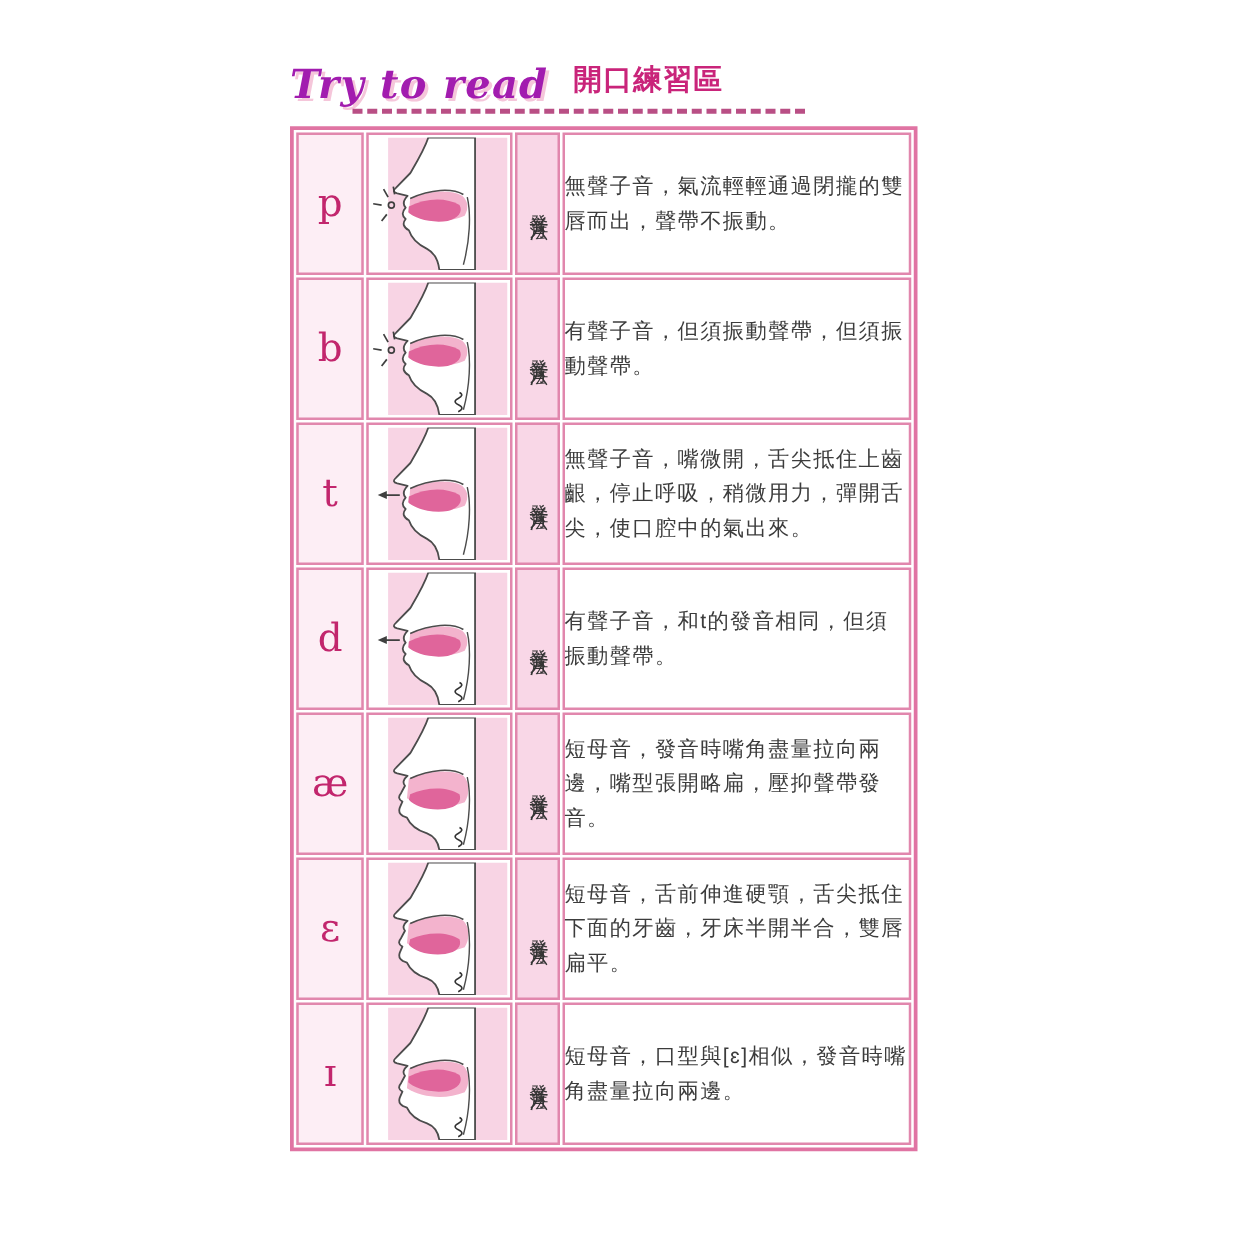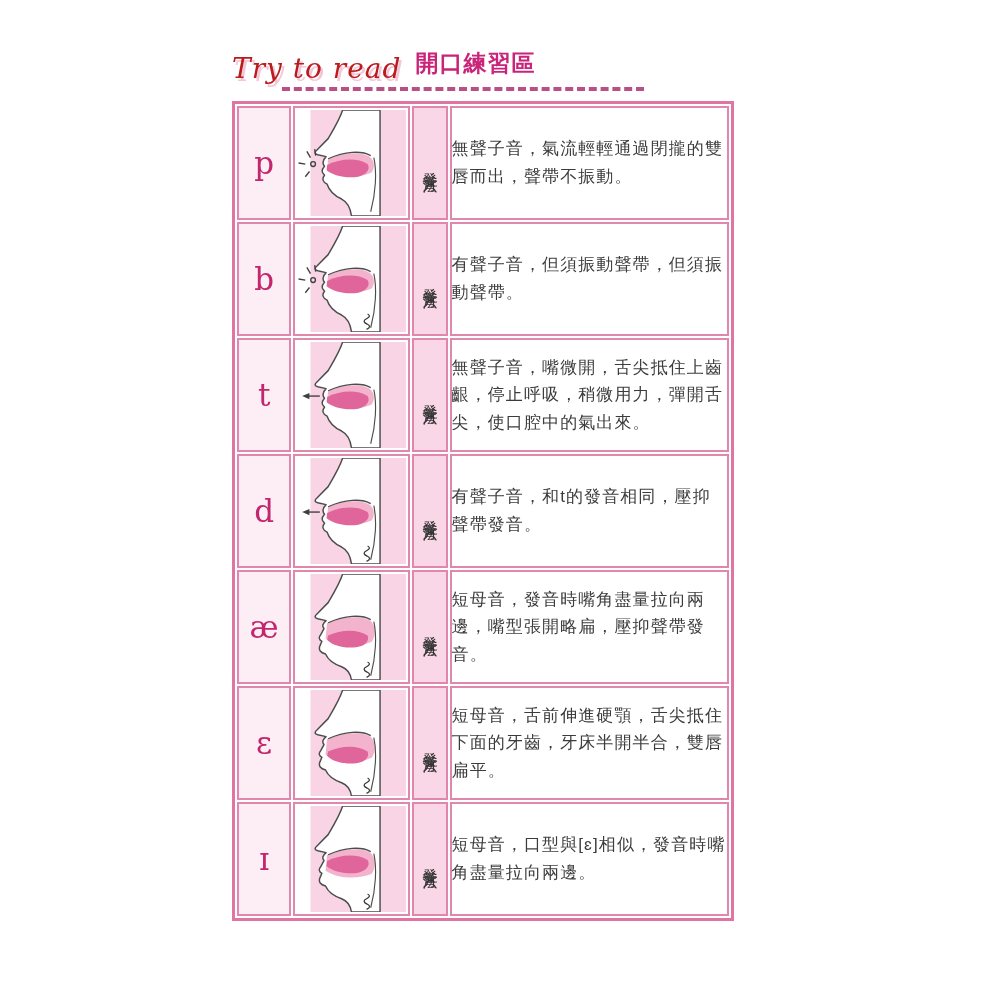--- a/index.html
+++ b/index.html
@@ -2,24 +2,24 @@
 <html><head>
 <meta charset="utf-8">
 <style>
   html,body{margin:0;padding:0;background:#ffffff;}
   .canvas{position:relative;width:1000px;height:1000px;background:#ffffff;overflow:hidden;
           font-family:"Liberation Sans",sans-serif;}
   .content{position:absolute;left:232px;top:48px;width:502px;}
 
   
   .header{position:relative;height:48px;white-space:nowrap;}
-  .title-script{font-family:"DejaVu Serif",serif;font-style:italic;font-weight:normal;
-                font-size:28px;color:#b91c1c;letter-spacing:1px;
+  .title-script{font-family:"DejaVu Serif",serif;font-style:italic;font-weight:bold;
+                font-size:32px;color:#a21caf;letter-spacing:1px;
                 text-shadow:2.5px 2.5px 0 #f5c6da;}
-  .title-cjk{font-size:23px;font-weight:bold;color:#c9247a;margin-left:14px;
+  .title-cjk{font-size:23px;font-weight:bold;color:#c9247a;margin-left:20px;
              vertical-align:7px;letter-spacing:1px;}
   .dashed-line{position:absolute;left:50px;top:39px;width:362px;height:0;
                border-top:4px dashed #b94f85;}
 
   
   table.phonics{border-collapse:separate;border-spacing:2px;background:#ffffff;
                 border:3px solid #e074a3;margin-top:5px;table-layout:fixed;}
   table.phonics td{border:2px solid #e187ad;padding:0;vertical-align:middle;}
   td.symbol-cell{width:51px;height:110px;background:#fdeef5;text-align:center;}
   .symbol{font-family:"DejaVu Serif",serif;font-size:31px;color:#c2266d;}
@@ -151,21 +151,21 @@
                 <path d="M74,45 C77,58 76,78 71,96" fill="none" stroke="#4c4c4c" stroke-width="1.1"></path>
                 <path d="M22,51 L8,51" stroke="#3f3f3f" stroke-width="1.3"></path>
       <path d="M12,48 L5,51 L12,54 Z" fill="#3f3f3f"></path>
                 <path d="M68,83 q4,2 -1,4.5 q-5,2.5 0.5,5 q5,2.5 -0.5,5" fill="none" stroke="#333333" stroke-width="1.2"></path>
               </svg>
             </td>
     <td class="method-cell">
       <span class="method">發音方法</span>
     </td>
     <td class="desc-cell">
-      <span class="desc">有聲子音，和t的發音相同，壓抑聲帶發音。</span>
+      <span class="desc">有聲子音，和t的發音相同，但須振動聲帶。</span>
     </td>
   </tr>
 
   <tr>
     <td class="symbol-cell">
       <span class="symbol">æ</span>
     </td>
     <td class="diagram-cell">
               <svg width="109" height="106" viewBox="0 0 105 100" preserveAspectRatio="none">
                 <rect x="13" y="0" width="92" height="100" fill="#f8d4e4"></rect>

